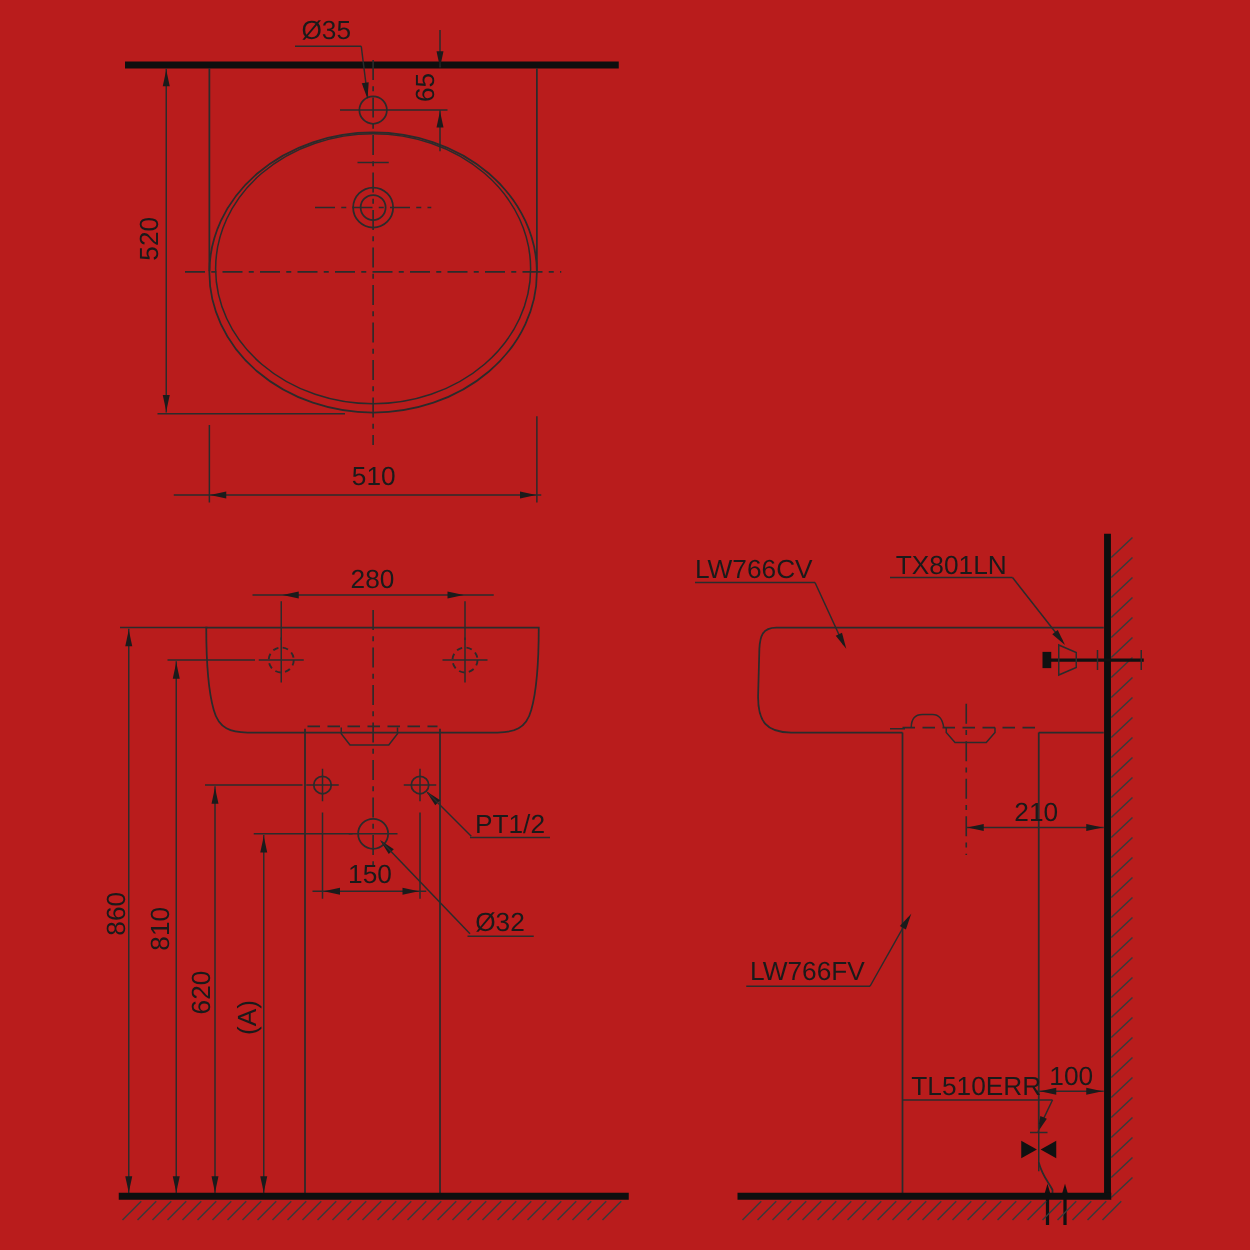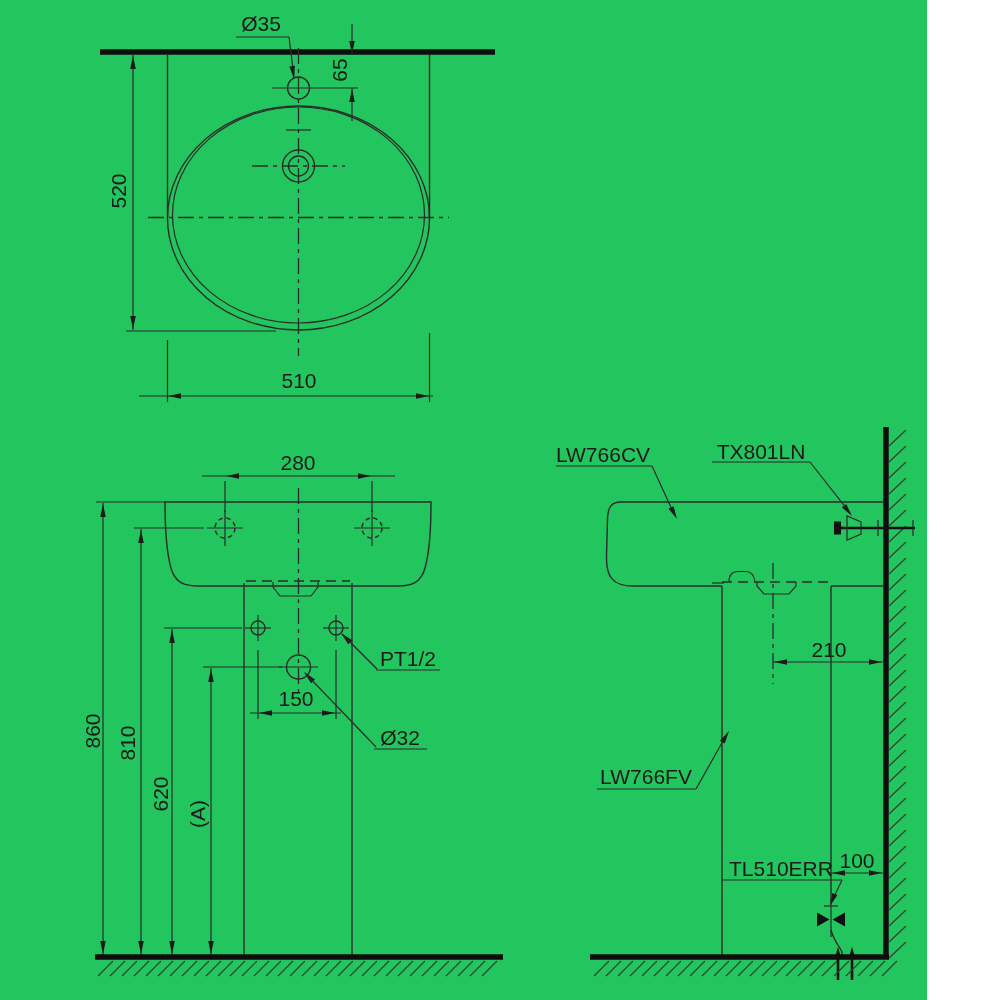--- a/index.html
+++ b/index.html
@@ -1,16 +1,16 @@
 <!DOCTYPE html>
 <html><head>
 <meta charset="utf-8">
 <style>
   html,body{margin:0;padding:0;background:#ffffff;}
-  .page{width:927px;height:1000px;position:relative;background:#22c55e;}
+  .page{width:1000px;height:1000px;position:relative;background:#b91c1c;}
   svg{display:block;}
   .thin{stroke:#2b2b2b;stroke-width:1.4;fill:none;}
   .thin2{stroke:#2b2b2b;stroke-width:1.2;fill:none;}
   .thick{stroke:#0e0e0e;stroke-width:5.5;fill:none;}
   .bolt{stroke:#111;stroke-width:2.6;fill:none;}
   .dashdot{stroke:#2b2b2b;stroke-width:1.3;fill:none;stroke-dasharray:16 5 4 5;}
   .hidden-l{stroke:#2b2b2b;stroke-width:1.4;fill:none;stroke-dasharray:10 6;}
   .holedash{stroke:#2b2b2b;stroke-width:1.5;fill:none;stroke-dasharray:4.5 3.5;}
   .hatch{stroke:#3a3a3a;stroke-width:1.2;fill:none;}
   .arrow{fill:#1b1b1b;stroke:none;}

